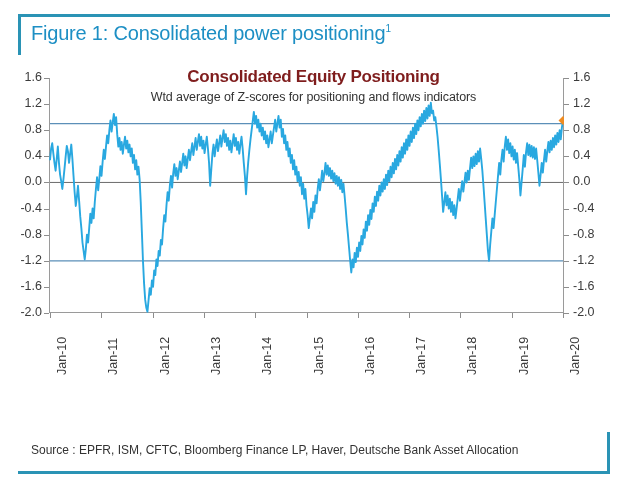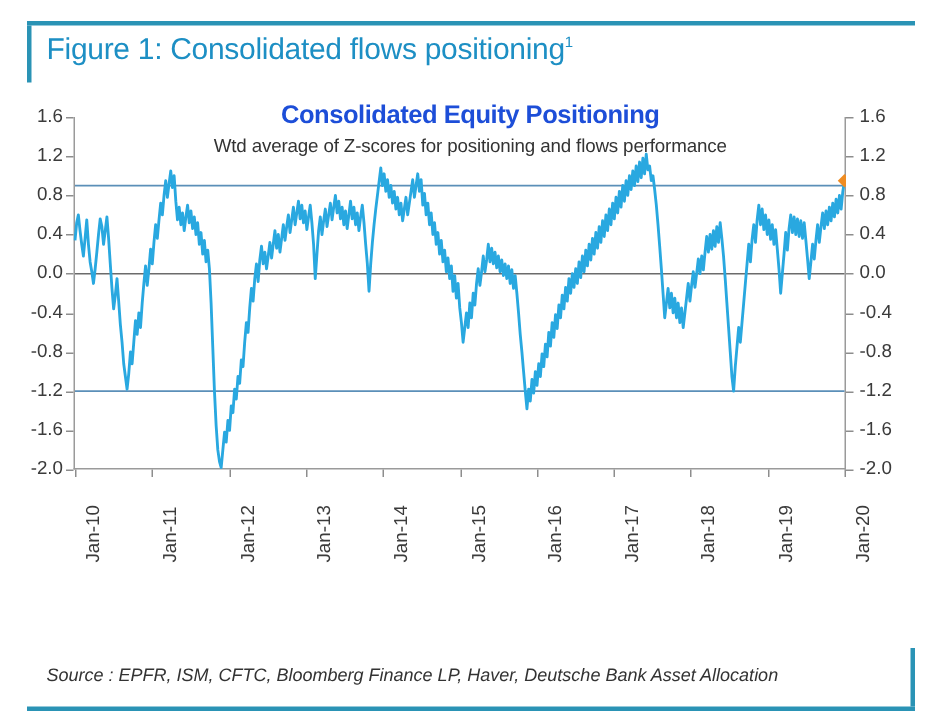--- a/index.html
+++ b/index.html
@@ -35,21 +35,21 @@
   
   .fig-title{
     position:absolute;left:31px;top:22px;
     font-size:20px;color:#1d8fc4;letter-spacing:-0.2px;
     white-space:nowrap;
   }
   .fig-title .sup{font-size:10px;vertical-align:super;}
   
   .chart-title{
     position:absolute;left:0;top:67px;width:627px;text-align:center;
-    font-size:17px;font-weight:bold;color:#1d4ed8;letter-spacing:-0.3px;
+    font-size:17px;font-weight:bold;color:#7f1d1d;letter-spacing:-0.3px;
   }
   .chart-sub{
     position:absolute;left:0;top:90px;width:627px;text-align:center;
     font-size:12.5px;color:#333;letter-spacing:-0.1px;
   }
   
   #plot{
     position:absolute;
     left:49px;top:78px;width:515px;height:235px;
     box-sizing:border-box;
@@ -81,39 +81,39 @@
   }
   
   svg.series{position:absolute;left:0;top:0;}
   
   .footnote{
     position:absolute;left:31px;top:389px;
     font-size:12.5px;color:#2b2b2b;white-space:nowrap;
   }
   .source{
     position:absolute;left:31px;top:443px;
-    font-size:12px;color:#333;font-style:italic;white-space:nowrap;
+    font-size:12px;color:#333;white-space:nowrap;
   }
 </style>
 </head>
 <body>
 
 <div id="page">
 
   <div class="rule-top"></div>
   <div class="rule-left"></div>
   <div class="rule-bottom"></div>
   <div class="rule-right-bot"></div>
 
   <div class="fig-title">
-    <span>Figure 1: Consolidated flows positioning</span><span class="sup">1</span>
+    <span>Figure 1: Consolidated power positioning</span><span class="sup">1</span>
   </div>
 
   <div class="chart-title">Consolidated Equity Positioning</div>
-  <div class="chart-sub">Wtd average of Z-scores for positioning and flows performance</div>
+  <div class="chart-sub">Wtd average of Z-scores for positioning and flows indicators</div>
 
   <div id="plot">
     <div class="frame-l"></div>
     <div class="frame-r"></div>
     <div class="frame-b"></div>
     <svg class="series" id="svg-series" width="515" height="235">
         <line x1="1" x2="514" y1="45.69444444444445" y2="45.69444444444445" stroke="#5b8fb8" stroke-width="1.2"></line>
         <line x1="1" x2="514" y1="182.77777777777777" y2="182.77777777777777" stroke="#5b8fb8" stroke-width="1.2"></line>
         <line x1="1" x2="514" y1="104.44444444444444" y2="104.44444444444444" stroke="#6b6b6b" stroke-width="1"></line>
         <polyline points="1.00,82.25 2.12,70.50 3.24,65.28 4.36,75.72 5.48,84.86 6.60,92.69 7.72,80.94 8.84,68.54 9.96,84.86 11.08,96.61 12.20,103.14 13.32,110.97 14.44,101.18 15.56,90.08 16.68,78.33 17.80,67.89 18.92,73.11 20.04,84.86 21.16,75.72 22.28,66.58 23.40,80.94 24.52,97.92 25.64,114.24 26.76,127.94 27.88,118.81 29.00,107.71 30.12,122.72 31.24,138.39 32.36,150.14 33.48,164.50 34.60,172.99 35.72,181.47 36.84,171.03 37.96,156.67 39.08,164.50 40.20,150.14 41.32,135.78 42.44,144.92 43.56,130.56 44.68,140.35 45.80,124.03 46.92,110.97 48.04,99.22 49.16,112.28 50.28,101.18 51.40,88.13 52.52,97.92 53.64,83.56 54.76,71.81 55.88,80.94 57.00,68.54 58.12,57.44 59.24,65.28 60.36,52.22 61.48,42.43 62.60,53.53 63.72,44.39 64.84,35.90 65.97,47.00 67.09,39.17 68.21,56.14 69.33,68.54 70.45,60.06 71.57,71.81 72.69,63.97 73.81,75.72 74.93,66.58 76.05,58.75 77.17,70.50 78.29,62.67 79.41,74.42 80.53,66.58 81.65,78.33 82.77,70.50 83.89,84.86 85.01,77.03 86.13,91.39 87.25,82.25 88.37,96.61 89.49,88.78 90.61,101.18 91.73,124.03 92.85,153.40 93.97,182.78 95.09,205.63 96.21,221.94 97.33,229.78 98.45,233.69 99.57,221.94 100.69,210.19 101.81,216.72 102.93,202.36 104.05,208.89 105.17,192.57 106.29,197.14 107.41,181.47 108.53,188.00 109.65,172.99 110.77,177.56 111.89,161.89 113.01,166.46 114.13,150.14 115.25,137.08 116.37,143.61 117.49,127.29 118.61,114.24 119.73,122.72 120.85,107.71 121.97,97.92 123.09,109.67 124.21,95.31 125.33,86.17 126.45,97.92 127.57,90.08 128.69,101.18 129.81,92.69 130.93,83.56 132.05,94.00 133.17,84.86 134.29,75.72 135.41,87.47 136.53,78.33 137.65,90.08 138.77,80.94 139.89,71.81 141.01,82.25 142.13,73.11 143.25,65.28 144.37,77.03 145.49,68.54 146.61,60.06 147.73,71.81 148.85,63.97 149.97,56.14 151.09,67.89 152.21,58.75 153.33,70.50 154.45,62.67 155.57,75.07 156.69,66.58 157.81,58.75 158.93,70.50 160.05,84.86 161.17,107.71 162.29,91.39 163.41,75.72 164.53,66.58 165.65,78.33 166.77,69.19 167.89,61.36 169.01,73.11 170.13,65.28 171.25,57.44 172.37,68.54 173.49,60.06 174.61,52.22 175.73,63.97 176.85,56.14 177.97,67.89 179.09,60.06 180.21,71.81 181.33,62.67 182.45,74.42 183.57,65.28 184.69,56.14 185.81,67.89 186.93,60.06 188.05,71.81 189.17,63.97 190.29,75.72 191.41,66.58 192.53,58.75 193.66,70.50 194.78,84.86 195.90,97.92 197.02,116.19 198.14,97.92 199.26,83.56 200.38,71.81 201.50,61.36 202.62,52.22 203.74,43.08 204.86,33.94 205.98,45.69 207.10,37.86 208.22,49.61 209.34,41.78 210.46,53.53 211.58,45.69 212.70,57.44 213.82,49.61 214.94,61.36 216.06,53.53 217.18,65.28 218.30,57.44 219.42,69.19 220.54,61.36 221.66,53.53 222.78,65.28 223.90,57.44 225.02,49.61 226.14,41.78 227.26,53.53 228.38,45.69 229.50,37.86 230.62,49.61 231.74,41.78 232.86,58.75 233.98,50.92 235.10,65.28 236.22,57.44 237.34,71.81 238.46,63.97 239.58,78.33 240.70,70.50 241.82,84.86 242.94,77.03 244.06,91.39 245.18,82.25 246.30,96.61 247.42,88.78 248.54,103.14 249.66,94.00 250.78,107.71 251.90,99.22 253.02,116.19 254.14,105.75 255.26,120.76 256.38,110.97 257.50,127.29 258.62,137.08 259.74,150.14 260.86,140.35 261.98,130.56 263.10,140.35 264.22,124.03 265.34,133.82 266.46,117.50 267.58,125.33 268.70,110.97 269.82,101.18 270.94,112.28 272.06,103.14 273.18,92.69 274.30,103.14 275.42,95.31 276.54,84.86 277.66,96.61 278.78,87.47 279.90,97.92 281.02,90.08 282.14,100.53 283.26,92.69 284.38,103.14 285.50,95.31 286.62,105.75 287.74,97.92 288.86,107.71 289.98,99.22 291.10,110.97 292.22,101.83 293.34,114.24 294.46,105.75 295.58,117.50 296.70,130.56 297.82,144.92 298.94,156.67 300.06,169.72 301.18,182.78 302.30,194.53 303.42,181.47 304.54,189.31 305.66,174.94 306.78,184.08 307.90,169.72 309.02,178.86 310.14,164.50 311.26,172.99 312.38,157.97 313.50,166.46 314.62,151.44 315.74,159.93 316.86,143.61 317.98,152.75 319.10,137.08 320.22,146.88 321.34,131.86 322.47,141.00 323.59,125.33 324.71,133.82 325.83,118.81 326.95,127.94 328.07,113.58 329.19,122.72 330.31,107.71 331.43,117.50 332.55,104.44 333.67,113.58 334.79,101.18 335.91,110.97 337.03,96.61 338.15,107.06 339.27,92.69 340.39,103.14 341.51,88.78 342.63,99.22 343.75,84.86 344.87,95.31 345.99,80.94 347.11,91.39 348.23,77.03 349.35,87.47 350.47,73.11 351.59,83.56 352.71,69.19 353.83,79.64 354.95,65.28 356.07,75.72 357.19,61.36 358.31,71.81 359.43,57.44 360.55,67.89 361.67,53.53 362.79,63.97 363.91,49.61 365.03,60.06 366.15,45.69 367.27,56.14 368.39,42.43 369.51,52.22 370.63,39.17 371.75,48.31 372.87,35.90 373.99,45.69 375.11,32.64 376.23,43.08 377.35,30.03 378.47,40.47 379.59,27.42 380.71,37.86 381.83,24.81 382.95,35.25 384.07,32.64 385.19,42.43 386.31,39.17 387.43,48.31 388.55,58.75 389.67,71.81 390.79,86.17 391.91,101.18 393.03,117.50 394.15,133.82 395.27,124.03 396.39,114.24 397.51,127.29 398.63,117.50 399.75,130.56 400.87,120.76 401.99,133.82 403.11,124.03 404.23,137.08 405.35,127.29 406.47,140.35 407.59,130.56 408.71,120.76 409.83,110.97 410.95,122.72 412.07,112.28 413.19,103.14 414.31,113.58 415.43,104.44 416.55,94.65 417.67,104.44 418.79,92.69 419.91,101.83 421.03,90.08 422.15,79.64 423.27,90.08 424.39,78.33 425.51,88.13 426.63,75.72 427.75,86.17 428.87,73.11 429.99,83.56 431.11,70.50 432.23,80.94 433.35,92.69 434.47,107.71 435.59,124.03 436.71,140.35 437.83,156.67 438.95,172.99 440.07,182.78 441.19,166.46 442.31,153.40 443.43,140.35 444.55,150.14 445.67,137.08 446.79,124.03 447.91,110.97 449.03,97.92 450.16,84.86 451.28,96.61 452.40,81.60 453.52,71.81 454.64,83.56 455.76,68.54 456.88,58.75 458.00,71.81 459.12,61.36 460.24,75.07 461.36,65.28 462.48,78.33 463.60,68.54 464.72,81.60 465.84,71.81 466.96,84.86 468.08,75.07 469.20,88.13 470.32,101.18 471.44,117.50 472.56,104.44 473.68,91.39 474.80,77.03 475.92,88.78 477.04,74.42 478.16,65.28 479.28,77.03 480.40,66.58 481.52,78.33 482.64,67.89 483.76,79.64 484.88,69.19 486.00,80.94 487.12,70.50 488.24,82.25 489.36,94.65 490.48,107.71 491.60,96.61 492.72,84.86 493.84,94.65 494.96,82.25 496.08,71.81 497.20,83.56 498.32,73.11 499.44,63.97 500.56,74.42 501.68,62.67 502.80,71.81 503.92,60.06 505.04,69.19 506.16,57.44 507.28,66.58 508.40,54.83 509.52,63.97 510.64,52.22 511.76,61.36 512.88,49.61 514.00,42.43" fill="none" stroke="#29a8e0" stroke-width="1.9" stroke-linejoin="round"></polyline>

